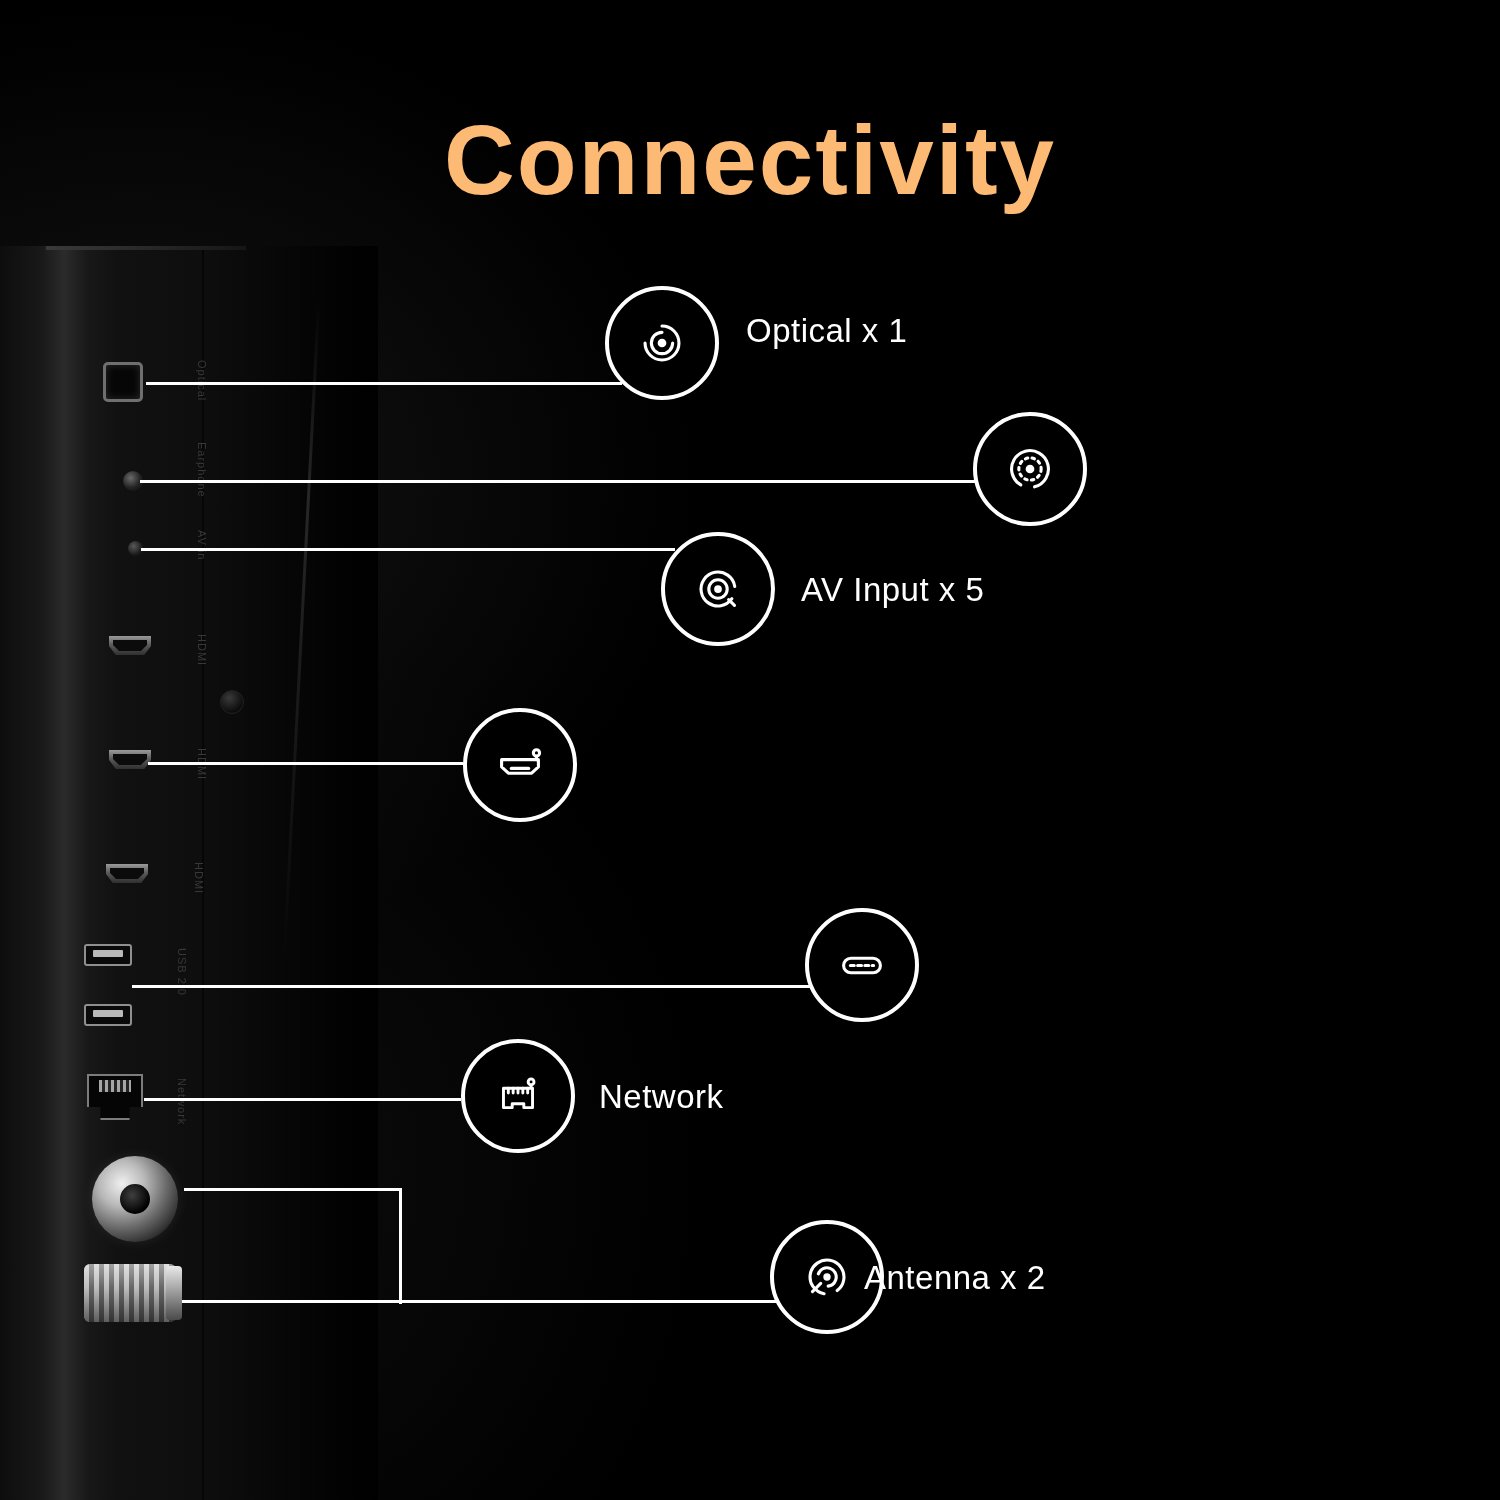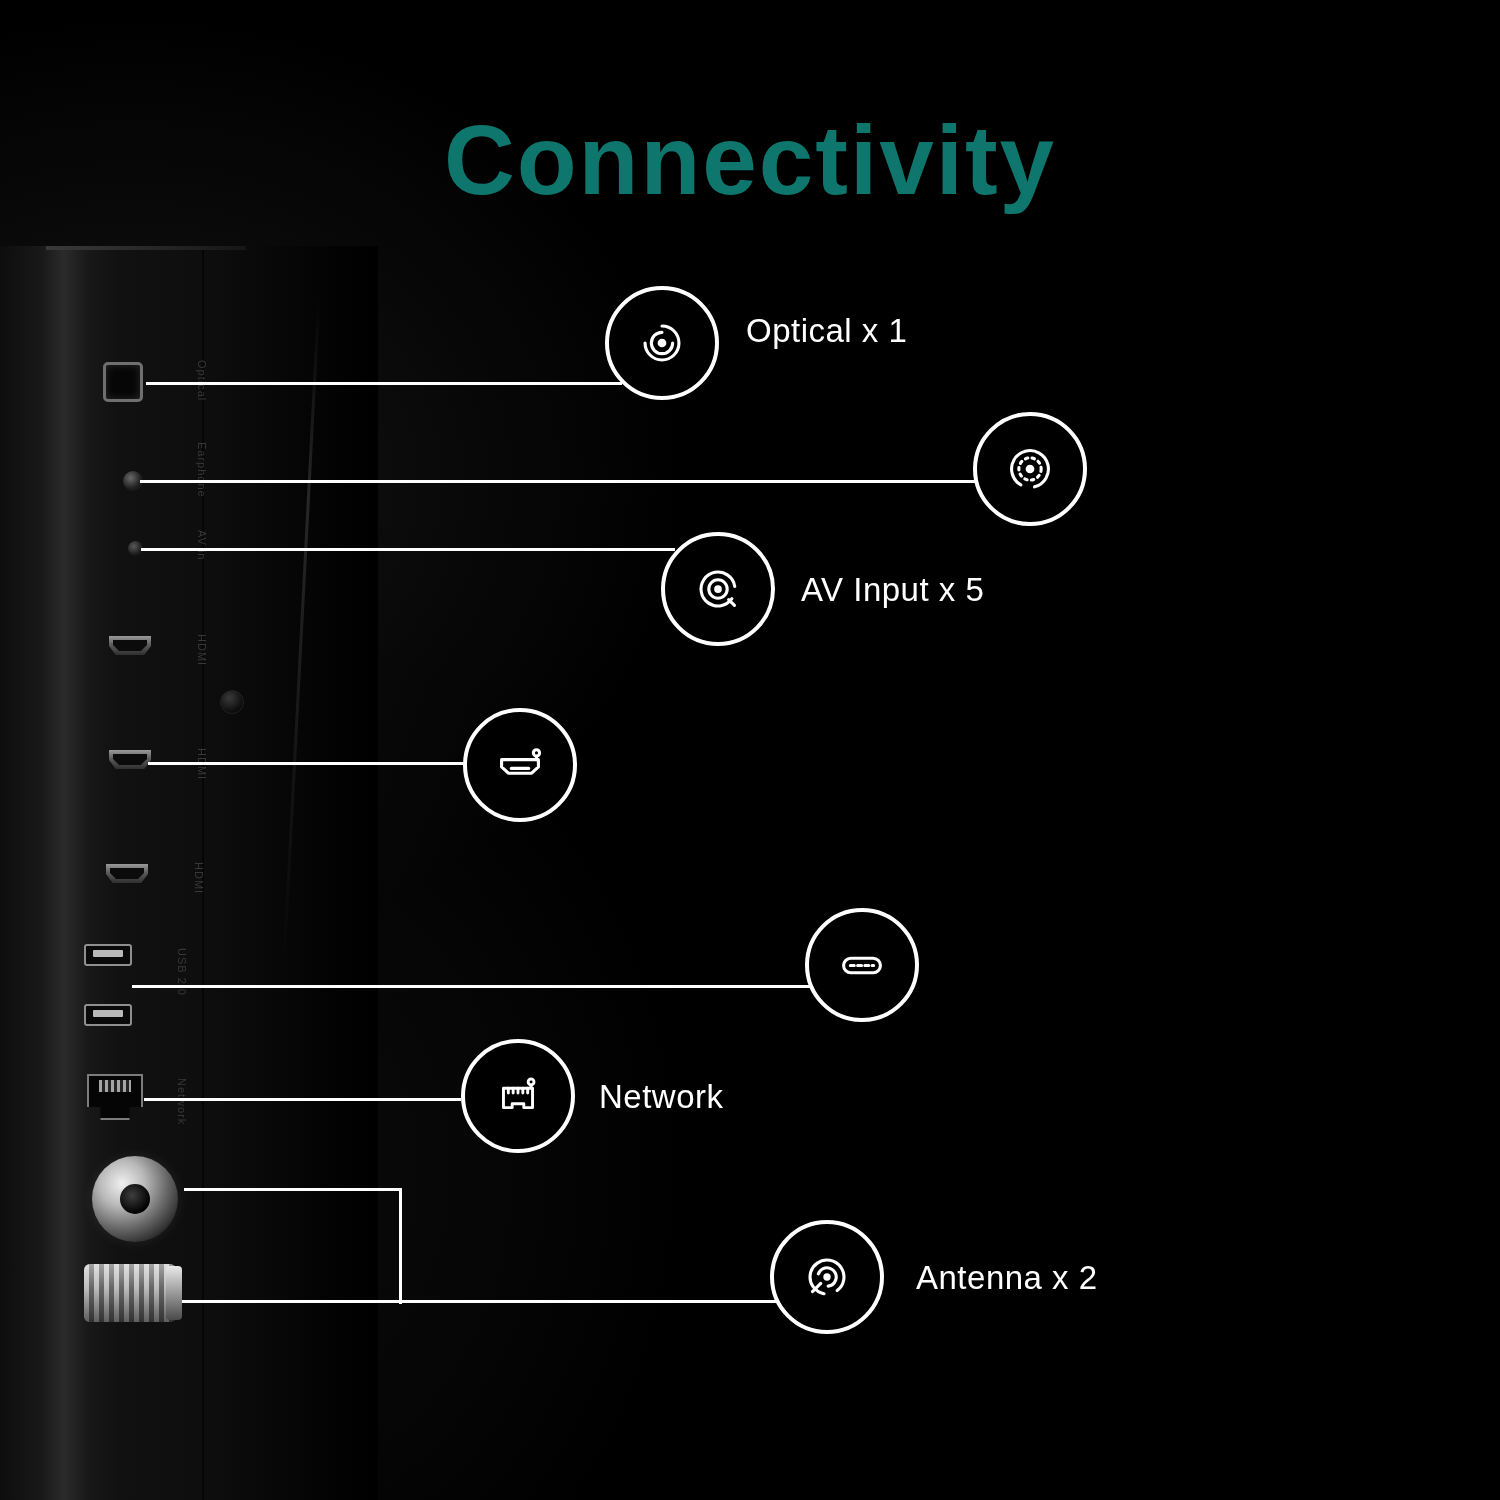--- a/index.html
+++ b/index.html
@@ -45,21 +45,21 @@
     background:repeating-linear-gradient(90deg,#cfcfcf 0 5px,#707070 5px 10px);}
   .ant2::after{content:"";position:absolute;inset:0;border-radius:6px;
     background:linear-gradient(180deg,rgba(255,255,255,.35),rgba(0,0,0,.08) 40%,rgba(0,0,0,.55));}
   .ant2-cap{position:absolute;right:-6px;top:2px;width:16px;height:54px;z-index:1;
     background:linear-gradient(180deg,#e9e9e9,#8a8a8a 60%,#4a4a4a);border-radius:4px;}
   .screw{width:24px;height:24px;border-radius:50%;border:1px solid #222;
     background:radial-gradient(circle at 38% 32%,#3a3a3a,#0c0c0c 70%);}
   .plabel{position:absolute;writing-mode:vertical-rl;font-size:11px;color:#383838;letter-spacing:1px;}
   
   .title{position:absolute;top:104px;left:0;width:100%;margin:0;text-align:center;
-    font-size:98px;font-weight:bold;color:#0f766e;letter-spacing:2px;}
+    font-size:98px;font-weight:bold;color:#fdba74;letter-spacing:2px;}
   
   .cline{position:absolute;background:#fff;}
   .ccircle{position:absolute;width:114px;height:114px;border:4px solid #fff;border-radius:50%;
     background:#000;display:flex;align-items:center;justify-content:center;box-sizing:border-box;}
   .ccircle svg{display:block;}
   .clabel{position:absolute;color:#fff;font-size:33px;font-weight:500;letter-spacing:.5px;
     transform:translateY(-50%);white-space:nowrap;}
 </style>
 </head>
 <body>
@@ -176,14 +176,14 @@
   <div class="clabel" style="left:599px;top:1097px;">Network</div>
 
   <div class="ccircle" style="left:770px;top:1220px;">
     <svg width="62" height="62" viewBox="0 0 64 64" fill="none" stroke="#fff" stroke-width="3.2" stroke-linecap="round">
       <circle cx="32" cy="32" r="17.5" stroke-dasharray="95 15" transform="rotate(100 32 32)"></circle>
       <circle cx="32" cy="32" r="9.5" stroke-dasharray="40 20" transform="rotate(200 32 32)"></circle>
       <circle cx="32" cy="32" r="3.8" fill="#fff" stroke="none"></circle>
       <path d="M17 47 L25.5 38.5"></path>
     </svg>
   </div>
-  <div class="clabel" style="left:916px;top:1278px;">Antenna x 2</div>
+  <div class="clabel" style="left:864px;top:1278px;">Antenna x 2</div>
 </div>
 
 </body></html>

